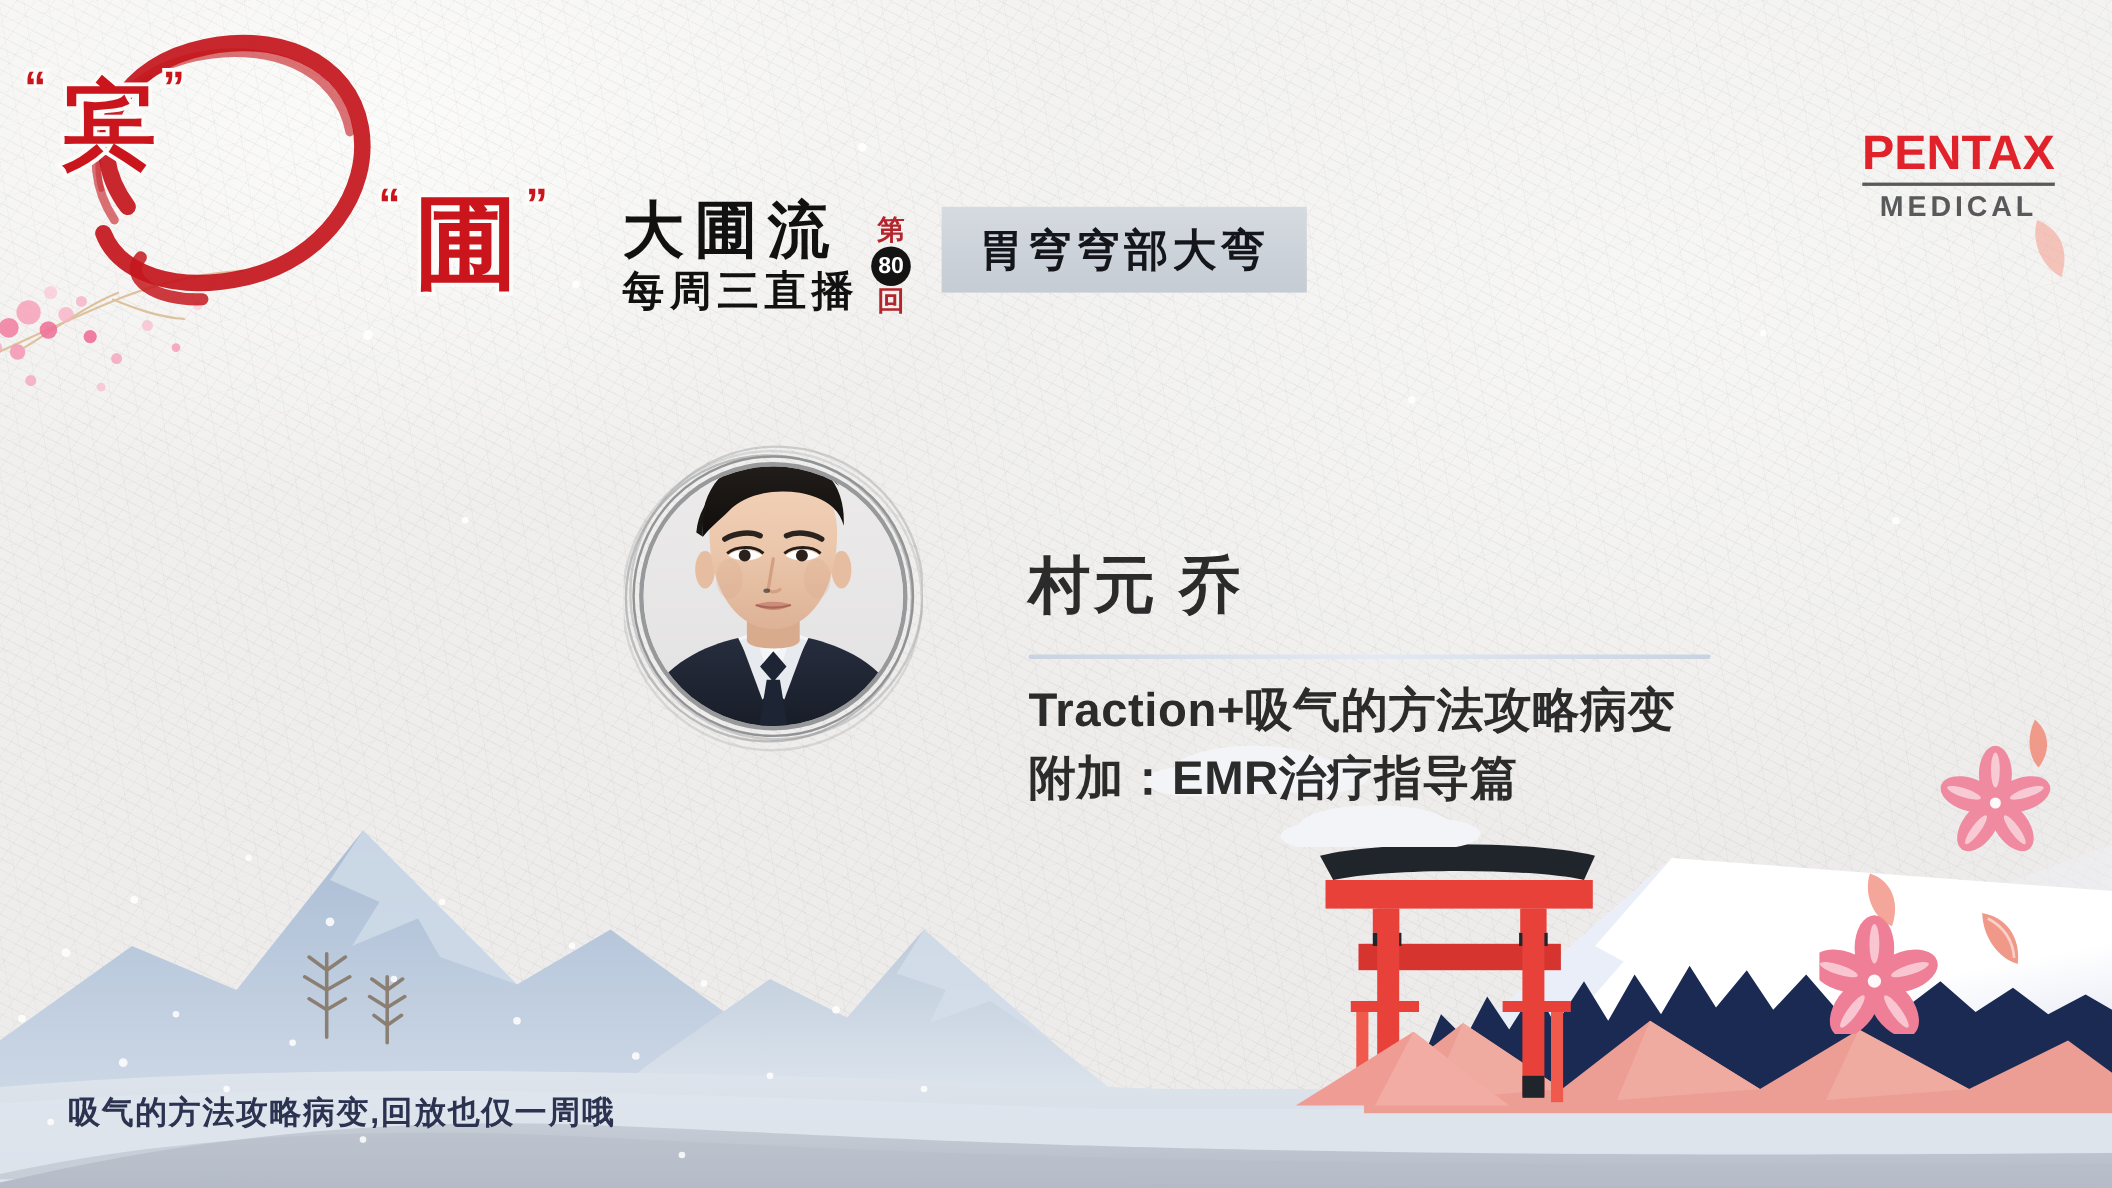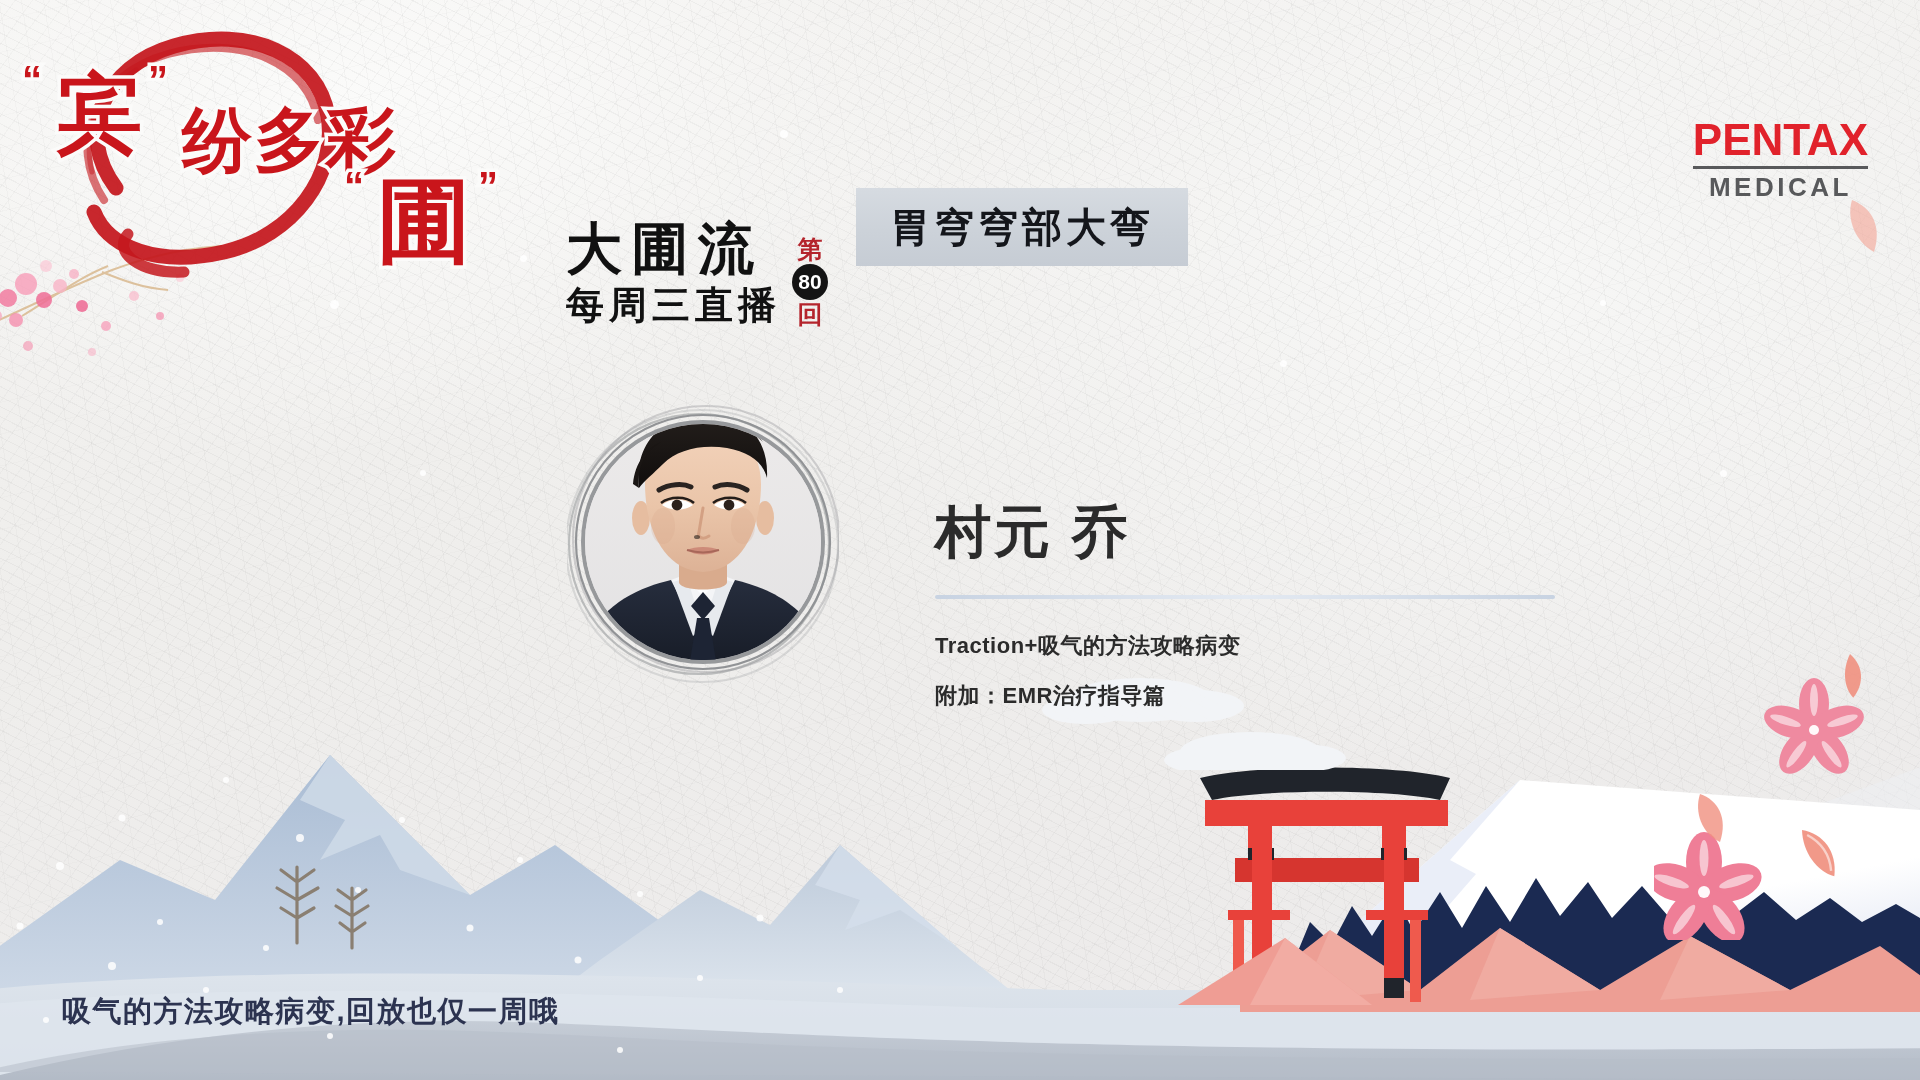--- a/index.html
+++ b/index.html
@@ -35,21 +35,21 @@
   
   #scene { position:absolute; left:0; right:0; bottom:0; height:420px; }
 
   
   #logo { position:absolute; left:8px; top:22px; width:560px; height:275px; }
   .logoTxt { position:absolute; font-weight:900; color:#c9151b;
              letter-spacing:2px; white-space:nowrap;
              -webkit-text-stroke:7px #fbfbfa; paint-order:stroke fill; }
 
   
-  #titleBlock { position:absolute; left:566px; top:180px; display:flex; align-items:flex-end;margin-top:40px; }
+  #titleBlock { position:absolute; left:566px; top:180px; display:flex; align-items:flex-end; }
   .tbig { font-weight:900; font-size:56px; line-height:58px; color:#111;
           letter-spacing:10px; }
   .tsub { font-weight:900; font-size:38px; line-height:46px; color:#111;
           letter-spacing:5px; margin-top:4px; }
   #kaiStack { margin-left:4px; width:50px; text-align:center; }
   .kaiDi { color:#b4242c; font-weight:900; font-size:25px; line-height:25px; }
   .kaiNum { width:36px; height:36px; border-radius:50%; background:#141414; color:#fff;
             font-weight:700; font-size:21px; line-height:36px; margin:2px auto 1px; }
   .kaiHui { color:#b4242c; font-weight:900; font-size:25px; line-height:27px; }
 
@@ -67,21 +67,21 @@
   #pentax .p2 { font-weight:700; font-size:26px; letter-spacing:3.5px; color:#58595b; line-height:28px; }
 
   
   #portrait { position:absolute; left:567px; top:392px; width:272px; height:300px; }
 
   
   #speaker { position:absolute; left:935px; top:495px; width:620px; }
   #speaker .name { font-weight:900; font-size:56px; letter-spacing:3px; color:#2b2b2b; }
   #speaker .divider { height:4px; margin:24px 0 22px; border-radius:3px;
       background:linear-gradient(90deg,#c8d3e2 0%, #e4eaf2 50%, #c8d3e2 100%); }
-  #speaker .line { font-weight:700; font-size:22px; color:#2b2b2b; line-height:50px; letter-spacing:.5px; }
+  #speaker .line { font-weight:700; font-size:43px; color:#2b2b2b; line-height:50px; letter-spacing:.5px;margin-top:12px; }
   #speaker .line.center { }
 
   
   #footer { position:absolute; left:62px; bottom:48px;
             font-weight:700; font-size:29px; color:#2c3350; letter-spacing:1.5px; }
 </style>
 </head>
 <body>
 
 <div id="stage">
@@ -307,21 +307,20 @@
                  C150,245 100,226 86,190" stroke-width="15" opacity=".93"></path>
         <path d="M96,178 C58,120 88,52 160,32 C236,12 300,42 310,98" stroke-width="8" opacity=".6"></path>
         <path d="M120,212 C104,230 132,252 176,250" stroke-width="11" opacity=".85"></path>
         <path d="M84,150 C74,112 92,72 128,48" stroke-width="5" opacity=".45"></path>
       </g>
     </svg>
 
     <div class="logoTxt" style="left:14px;top:36px;font-size:40px;">“</div>
     <div class="logoTxt" style="left:48px;top:34px;font-size:86px;">宾</div>
     <div class="logoTxt" style="left:140px;top:36px;font-size:40px;">”</div>
-    <div class="logoTxt" style="left:174px;top:72px;font-size:70px;">纷多彩</div>
 
     <div class="logoTxt" style="left:336px;top:142px;font-size:40px;">“</div>
     <div class="logoTxt" style="left:370px;top:138px;font-size:92px;">圃</div>
     <div class="logoTxt" style="left:470px;top:142px;font-size:40px;">”</div>
   </div>
 
   <div id="titleBlock">
     <div>
       <div class="tbig">大圃流</div>
       <div class="tsub">每周三直播</div>

